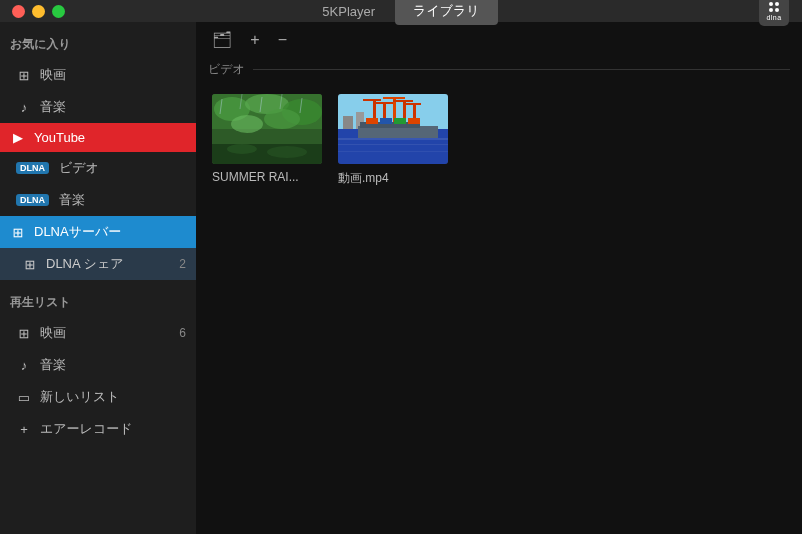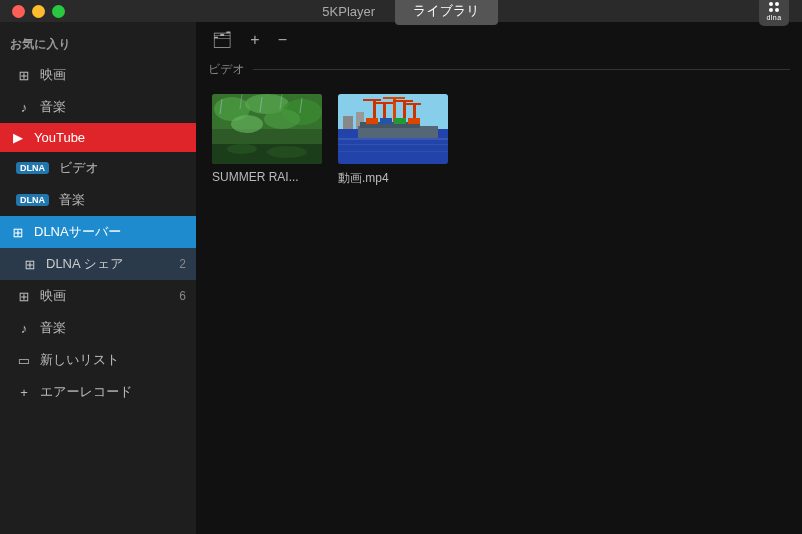--- a/index.html
+++ b/index.html
@@ -315,20 +315,21 @@
       <span class="icon-char">⊞</span>
       <span>DLNAサーバー</span>
     </div>
 
     <div class="sidebar-item dlna-share-item">
       <span class="icon-char">⊞</span>
       <span>DLNA シェア</span>
       <span class="sidebar-count">2</span>
     </div>
 
+    <div class="sidebar-section-label">再生リスト</div>
 
     <div class="sidebar-item">
       <span class="icon-char">⊞</span>
       <span>映画</span>
       <span class="sidebar-count">6</span>
     </div>
 
     <div class="sidebar-item">
       <span class="icon-char">♪</span>
       <span>音楽</span>

